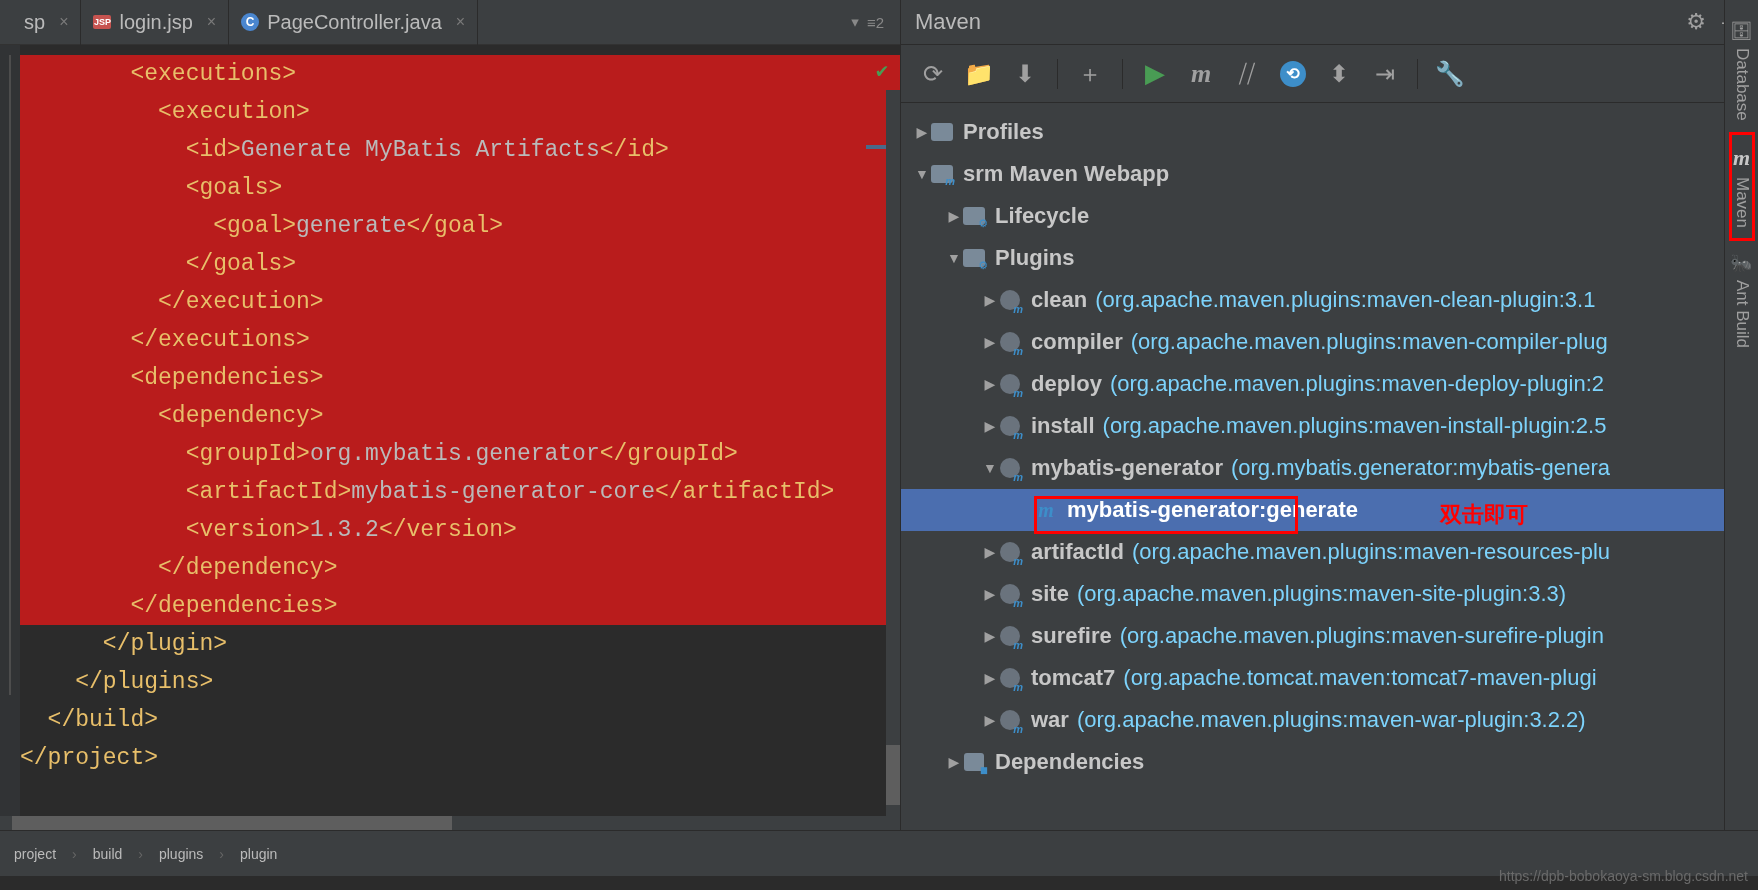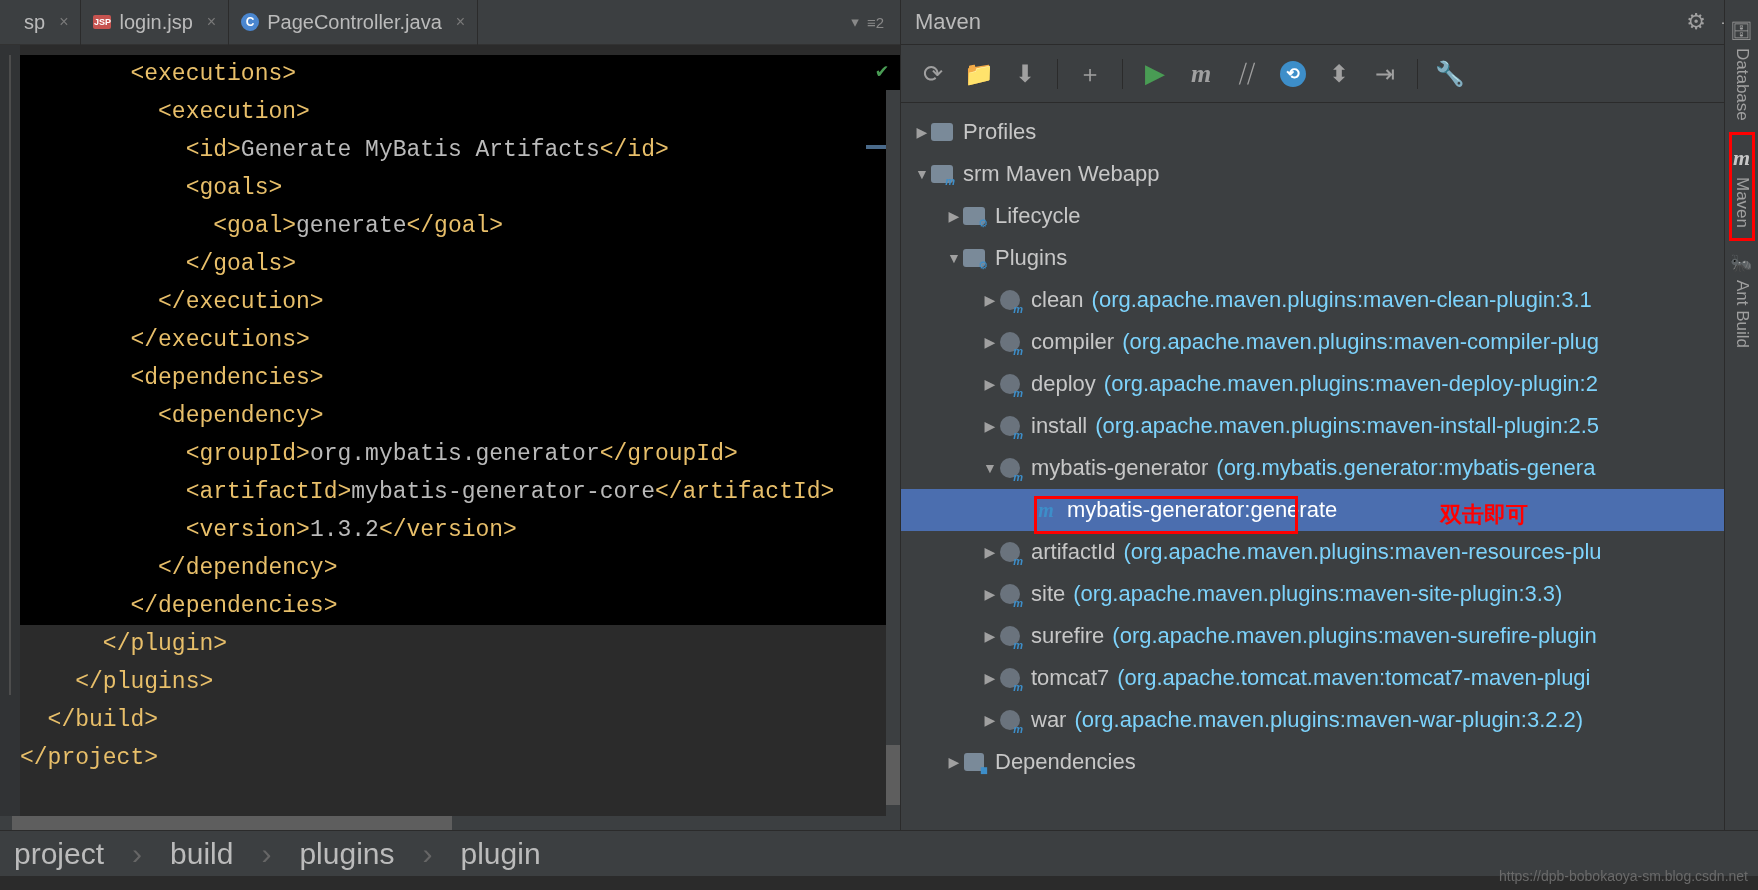--- a/index.html
+++ b/index.html
@@ -9,21 +9,21 @@
 .tabs { height:45px; background:#3c3f41; display:flex; align-items:center; padding-left:12px; border-bottom:1px solid #323232; }
 .tab { display:flex; align-items:center; padding:0 12px; height:45px; color:#bbbbbb; font-size:20px; gap:8px; border-right:1px solid #2b2b2b; }
 .tab .close { color:#7a7a7a; font-size:16px; margin-left:6px; }
 .jsp-ico { width:18px; height:14px; background:#c75450; color:#fff; font-size:9px; font-weight:bold; display:inline-flex; align-items:center; justify-content:center; border-radius:2px; }
 .java-ico { width:18px; height:18px; background:#4a86cf; border-radius:50%; display:inline-flex; align-items:center; justify-content:center; color:#fff; font-size:12px; font-weight:bold; }
 .tab-right { margin-left:auto; padding-right:16px; display:flex; align-items:center; gap:8px; color:#888; font-size:15px; }
 .code-area { flex:1; position:relative; display:flex; overflow:hidden; }
 .gutter { width:20px; background:#313335; position:relative; }
 .gutter-line { position:absolute; left:9px; top:10px; width:2px; height:640px; background:#4d4d4d; }
 .code-body { flex:1; position:relative; font-family:"Consolas","Courier New",monospace; font-size:23px; line-height:38px; padding-top:10px; }
-.sel { background:#000000; }
+.sel { background:#b91c1c; }
 .line { white-space:pre; padding-left:0; }
 .line span.t { color:#e8bf6a; }
 .line span.a { color:#bababa; }
 .check { position:absolute; top:8px; right:12px; color:#499c54; font-size:20px; font-weight:bold; }
 .minimap-line { position:absolute; right:8px; top:100px; width:26px; height:4px; background:#4a6a8a; }
 .scrollbar-track { position:absolute; right:0; top:45px; bottom:0; width:14px; background:#3c3f41; }
 .scrollbar-thumb { position:absolute; right:0; top:700px; width:14px; height:60px; background:#5e5e5e; }
 .hscroll { height:14px; background:#3c3f41; display:flex; }
 .hscroll-thumb { margin-left:12px; width:440px; height:14px; background:#5e5e5e; }
 
@@ -47,33 +47,33 @@
 .arrow.none { visibility:hidden; }
 .node-ico { width:22px; height:22px; margin-right:10px; display:inline-flex; align-items:center; justify-content:center; font-size:14px; }
 .fldr { background:#7a8a99; border-radius:3px; position:relative; width:22px; height:18px; }
 .fldr.m::after { content:"m"; position:absolute; right:-2px; bottom:-4px; font-size:11px; font-style:italic; font-weight:bold; color:#3d8ec9; }
 .fldr.gear::after { content:"⚙"; position:absolute; right:-3px; bottom:-5px; font-size:11px; color:#3d8ec9; }
 .plg { width:20px; height:20px; background:#6a737d; border-radius:50%; position:relative; }
 .plg::after { content:"m"; position:absolute; right:-3px; bottom:-5px; font-size:11px; font-style:italic; font-weight:bold; color:#3d8ec9; }
 .goal { font-family:Georgia,serif; font-style:italic; font-weight:bold; font-size:20px; color:#3d8ec9; }
 .dep-ico { width:20px; height:18px; background:#7a8a99; border-radius:3px; position:relative; }
 .dep-ico::after { content:"▮▮"; position:absolute; right:-2px; bottom:-4px; font-size:9px; color:#3d8ec9; letter-spacing:-2px; }
-.node-label { color:#c7c7c7; }
+.node-label { color:#c7c7c7;font-weight:bold; }
 .node-detail { color:#7dd3fc; margin-left:8px; }
 .tree-row.selected .node-label,.tree-row.selected .node-detail { color:#fff; }
 .red-box1 { position:absolute; border:3px solid #ff0000; left:1034px; top:496px; width:264px; height:38px; pointer-events:none; }
 .red-text { position:absolute; left:1440px; top:500px; color:#ff0000; font-size:22px; font-weight:bold; }
 
 .right-bar { position:absolute; right:0; top:0; width:34px; height:830px; background:#3c3f41; border-left:1px solid #2b2b2b; display:flex; flex-direction:column; align-items:center; padding-top:10px; gap:4px; }
 .right-bar-item { writing-mode:vertical-rl; font-size:17px; color:#a0a0a0; padding:10px 0; display:flex; align-items:center; gap:6px; }
 .right-bar-item.active { outline:3px solid #ff0000; }
 .rb-ico { writing-mode:horizontal-tb; font-size:18px; }
 .mvn-m { font-family:Georgia,serif; font-style:italic; font-weight:bold; font-size:22px; color:#c7c7c7; }
 
-.breadcrumb { height:46px; background:#3c3f41; display:flex; align-items:center; padding:0 14px; gap:28px; font-size:30px; color:#bbbbbb; border-top:1px solid #2b2b2b; }
+.breadcrumb { height:46px; background:#3c3f41; display:flex; align-items:center; padding:0 14px; gap:16px; font-size:14px; color:#bbbbbb; border-top:1px solid #2b2b2b; }
 .crumb-sep { color:#666; }
 .watermark { position:absolute; right:10px; bottom:6px; font-size:14px; color:#6a6a6a; }
 </style>
 </head>
 <body>
 
 <div class="main">
   <div class="editor-pane">
     <div class="tabs">
       <div class="tab">

